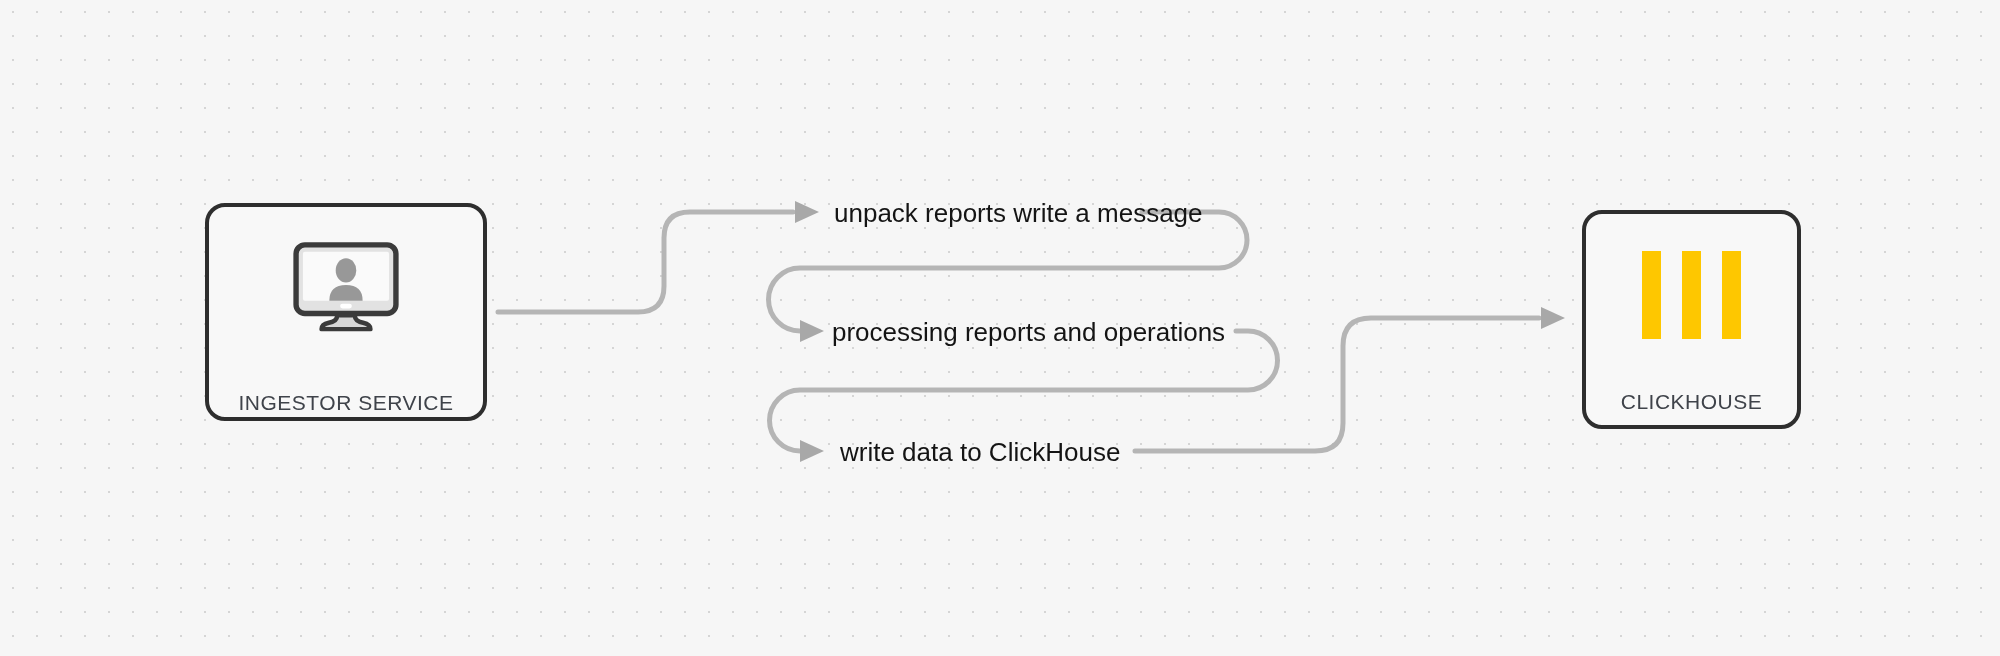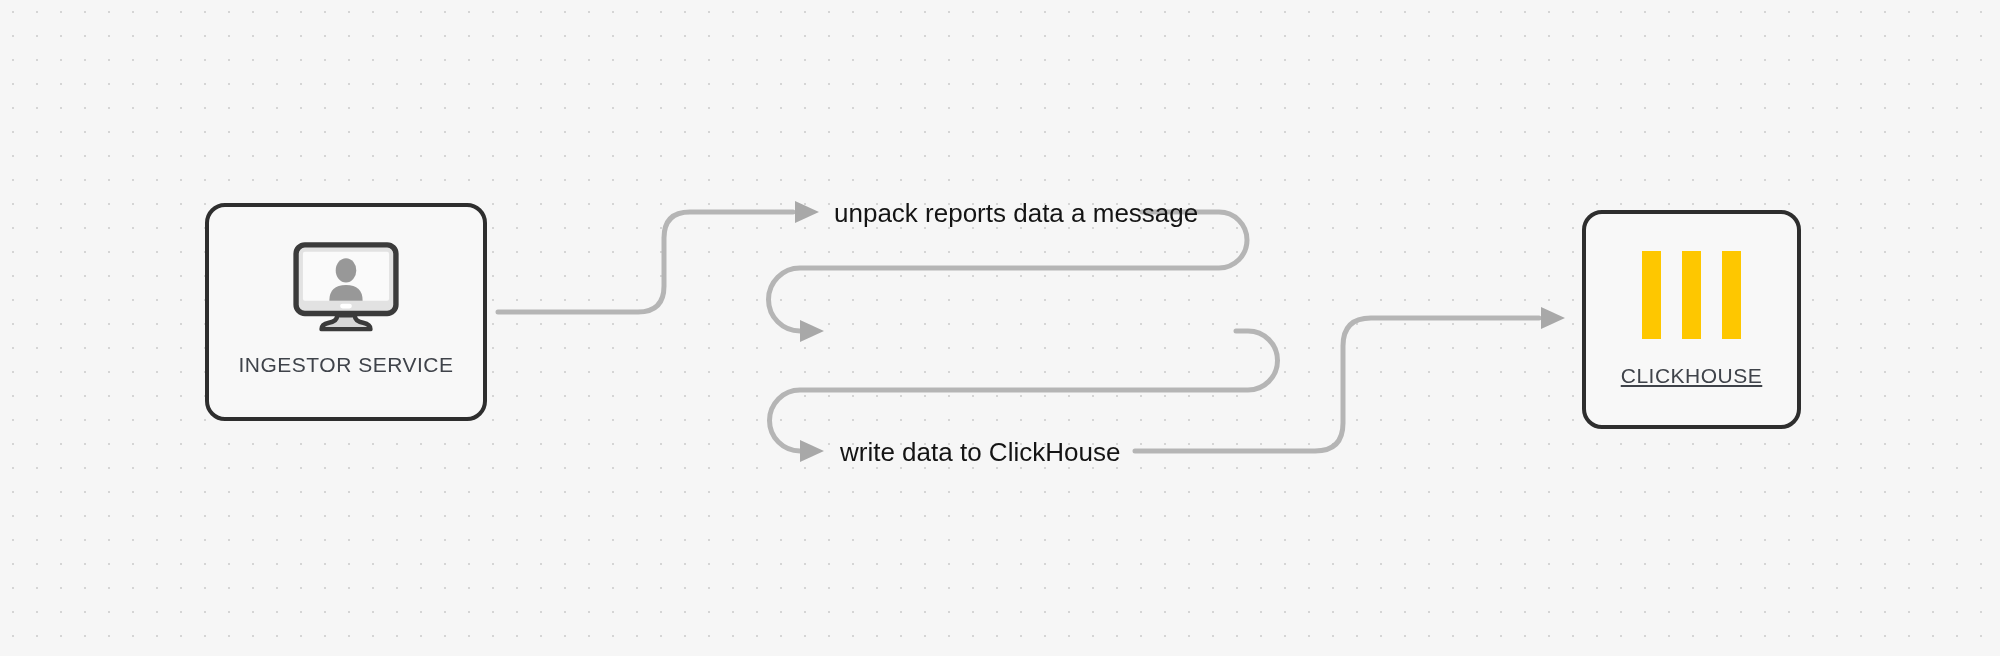--- a/index.html
+++ b/index.html
@@ -32,39 +32,40 @@
   .arrowhead { fill: #a8a8a8; stroke: none; }
 
   .node {
     position: absolute;
     background: #f8f8f8;
     border: 4px solid #2e2e2e;
     border-radius: 20px;
     display: flex;
     flex-direction: column;
     align-items: center;
+    gap: 38px;
   }
   .node-ingestor {
     left: 205px; top: 203px;
     width: 282px; height: 218px;
     padding-top: 34px;
   }
   .node-clickhouse {
     left: 1582px; top: 210px;
     width: 219px; height: 219px;
     padding-top: 37px;
   }
   .node-label {
     color: #3f434a;
     font-size: 21px;
     letter-spacing: 0.5px;
     white-space: nowrap;
   }
   .node-ingestor .node-label { margin-top: 18px; }
-  .node-clickhouse .node-label { margin-top: 25px; text-decoration: underline; }
+  .node-clickhouse .node-label { margin-top: 13px; }
 
   .monitor-icon { width: 110px; height: 94px; display: block; }
 
   .ch-logo { display: flex; gap: 21px; height: 88px; }
   .ch-bar { width: 19px; height: 88px; background: #fec700; }
 
   .step-label {
     position: absolute;
     transform: translateY(-50%);
     color: #141414;
@@ -115,16 +116,17 @@
 
   <div class="node node-clickhouse">
     <div class="ch-logo">
       <div class="ch-bar"></div>
       <div class="ch-bar"></div>
       <div class="ch-bar"></div>
     </div>
     <div class="node-label">CLICKHOUSE</div>
   </div>
 
-  <div class="step-label step-1">unpack reports data a message</div>
+  <div class="step-label step-1">unpack reports write a message</div>
+  <div class="step-label step-2">processing reports and operations</div>
   <div class="step-label step-3">write data to ClickHouse</div>
 
 </div>
 
 </body></html>

